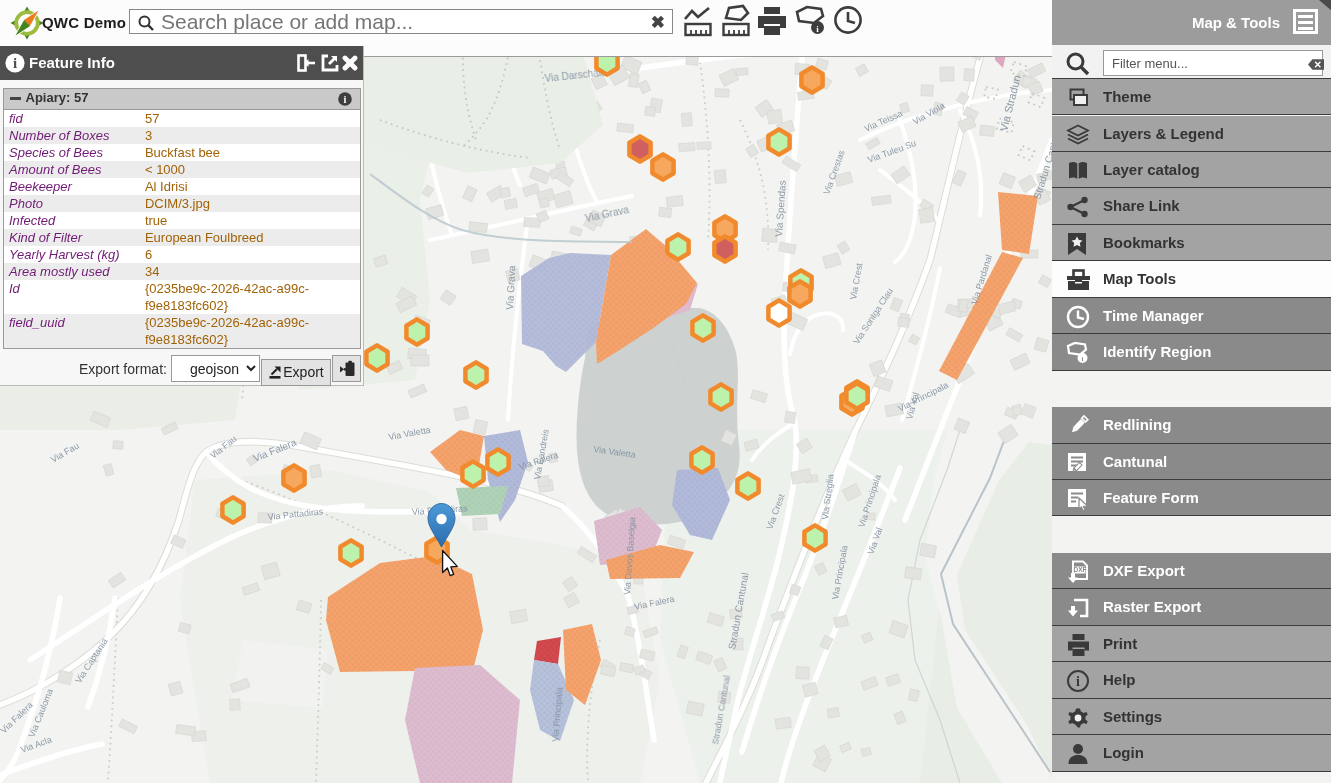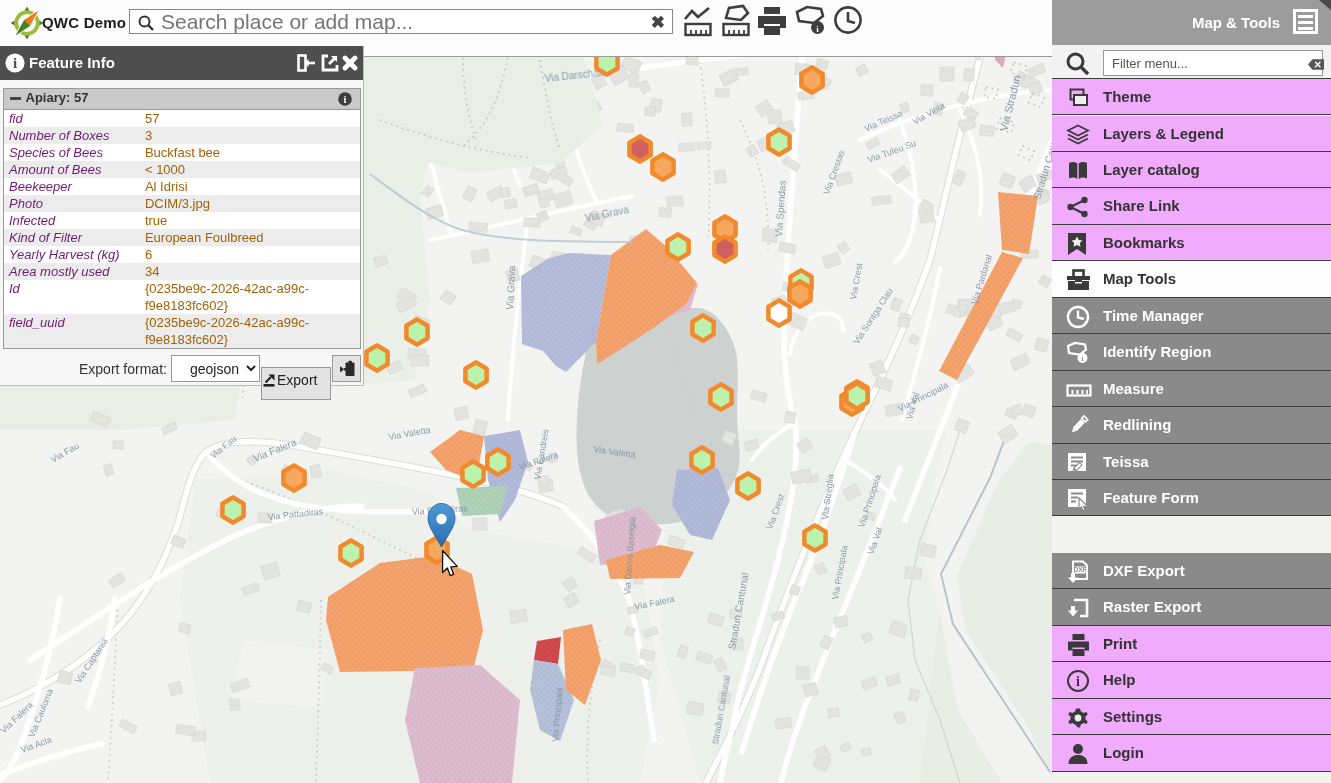--- a/index.html
+++ b/index.html
@@ -19,33 +19,33 @@
 #ftable .hd{background:#c9c9c9;border-bottom:1px solid #999;height:21px}
 #ftable .hd td{font-weight:bold;color:#333;padding:0}
 #ftable td{vertical-align:top;line-height:17px;padding:0 0 0 5px}
 #ftable tr.a{background:#fff}
 #ftable tr.b{background:#ececec}
 #ftable td.k{font-style:italic;color:#701a75;width:153px}
 #ftable td.v{color:#a16207}
 #fexport{position:absolute;left:0;bottom:2px;width:100%;height:28px;font-size:14px;color:#333}
 #fexport .lbl{position:absolute;left:79px;top:6px}
 #fexport select{position:absolute;left:171px;top:0;width:89px;height:27px;font-size:14px;font-family:"Liberation Sans",sans-serif;border:1px solid #999;background:#fff;color:#222;padding-left:14px}
-#fexport .btn{position:absolute;left:261px;top:12px;width:70px;height:33px;background:#e3e3e3;border:1px solid #999;font-size:14px;color:#222;text-align:left;line-height:25px}
+#fexport .btn{position:absolute;left:261px;top:4px;width:70px;height:27px;background:#e3e3e3;border:1px solid #999;font-size:14px;color:#222;text-align:center;line-height:25px}
 #fexport .btn2{position:absolute;left:332px;top:0;width:29px;height:27px;background:#e3e3e3;border:1px solid #999}
 
 #sidebar{position:absolute;left:1052px;top:0;width:279px;height:772px;z-index:6;font-size:15px}
 #sbhead{position:absolute;left:0;top:0;width:100%;height:45px;background:#9c9c9c}
 #sbhead .t{position:absolute;right:51px;top:14px;color:#fff;font-weight:bold;font-size:15px}
 #sbhead .burger{position:absolute;right:13px;top:9px;width:25px;height:25px;border:3px solid #fff}
 #sbhead .burger i{display:block;height:3px;background:#fff;margin:3px 2px 0 2px}
 #corner{position:absolute;left:1319px;top:0;width:0;height:0;border-top:11px solid #4a4a4a;border-left:13px solid transparent;z-index:7}
 #sbfilter{position:absolute;left:0;top:45px;width:100%;height:34px;background:#f2f2f2;border-bottom:1px solid #3c3c3c}
 #sbfilter input{position:absolute;left:51px;top:5px;width:220px;height:26px;border:1px solid #999;font-size:13px;font-family:"Liberation Sans",sans-serif;color:#555;padding-left:8px;background:#fff}
 .mrow{position:absolute;left:0;width:100%;height:36px;border-bottom:1px solid #3c3c3c}
-.mrow.light{background:#f0abfc;color:#333}
+.mrow.light{background:#a3a3a3;color:#333}
 .mrow.active{background:#fdfdfd;color:#333}
 .mrow.dark{background:#8a8a8a;color:#fff}
 .mrow .lb{position:absolute;left:51px;top:9px;font-weight:bold}
 .mrow svg{position:absolute;left:14px;top:7px}
 </style></head><body>
 <div id="map"><svg width="1331" height="783" viewBox="0 0 1331 783">
 <defs>
 <pattern id="dotO" width="6" height="6" patternUnits="userSpaceOnUse">
           <rect width="6" height="6" fill="#f4a36e"></rect>
           <circle cx="1.5" cy="1.5" r="1.3" fill="#f09b62"></circle>
@@ -745,32 +745,20 @@
       <span class="lb">Time Manager</span>
     </div>
 <div class="mrow dark" style="top:334.2px;height:36.45px">
       <svg width="25" height="25" viewBox="0 0 25 25">
         <polygon points="3,12 2,5 9,2 19,3.5 20,8.5 14,13.5" fill="none" stroke="#fff" stroke-width="2.2"></polygon>
         <circle cx="16.5" cy="17" r="5" fill="#fff"></circle>
         <text x="16.5" y="20" font-size="7" font-weight="bold" fill="#8a8a8a" text-anchor="middle" font-family="Liberation Serif,serif">i</text>
       </svg>
       <span class="lb">Identify Region</span>
     </div>
-<div class="mrow dark" style="top:370.6px;height:36.45px">
-      <svg width="26" height="24" viewBox="0 0 26 24">
-        <rect x="1.5" y="7.5" width="23" height="10" fill="none" stroke="#fff" stroke-width="2.2"></rect>
-        <g stroke="#fff" stroke-width="2">
-          <line x1="6.5" y1="12" x2="6.5" y2="16"></line>
-          <line x1="11.5" y1="12" x2="11.5" y2="16"></line>
-          <line x1="16.5" y1="12" x2="16.5" y2="16"></line>
-          <line x1="21" y1="12" x2="21" y2="16"></line>
-        </g>
-      </svg>
-      <span class="lb">Measure</span>
-    </div>
 <div class="mrow dark" style="top:407.1px;height:36.45px">
       <svg width="24" height="24" viewBox="0 0 24 24" fill="#fff">
         <g transform="rotate(44 12 12)">
           <rect x="9.3" y="5" width="5.4" height="11"></rect>
           <path d="M9.3,16 L14.7,16 L12,20.6 Z"></path>
           <rect x="9.3" y="0.6" width="5.4" height="3.2" fill="none" stroke="#fff" stroke-width="1.6"></rect>
         </g>
       </svg>
       <span class="lb">Redlining</span>
     </div>
@@ -780,21 +768,21 @@
         <g stroke="#8a8a8a" stroke-width="2">
           <line x1="5" y1="6.5" x2="17" y2="6.5"></line>
           <line x1="5" y1="10.5" x2="17" y2="10.5"></line>
           <line x1="5" y1="14.5" x2="13" y2="14.5"></line>
         </g>
         <g transform="translate(13.5,11.5) rotate(45)">
           <rect x="0" y="0" width="3.6" height="8" fill="#fff" stroke="#8a8a8a" stroke-width="1"></rect>
           <path d="M0,8 L3.6,8 L1.8,11 Z" fill="#fff" stroke="#8a8a8a" stroke-width="1"></path>
         </g>
       </svg>
-      <span class="lb">Teissa</span>
+      <span class="lb">Cantunal</span>
     </div>
 <div class="mrow dark" style="top:480.0px;height:36.45px">
       <svg width="25" height="24" viewBox="0 0 25 24">
         <rect x="2" y="2" width="18" height="18" fill="#fff"></rect>
         <g stroke="#8a8a8a" stroke-width="2">
           <line x1="5" y1="6.5" x2="17" y2="6.5"></line>
           <line x1="5" y1="10.5" x2="12" y2="10.5"></line>
           <line x1="5" y1="14.5" x2="10" y2="14.5"></line>
         </g>
         <path d="M13,11 L21.5,19 L17.5,19.3 L19,23 L16.8,23.6 L15.5,20 L13,22 Z" fill="#fff" stroke="#8a8a8a" stroke-width="1.2"></path>

